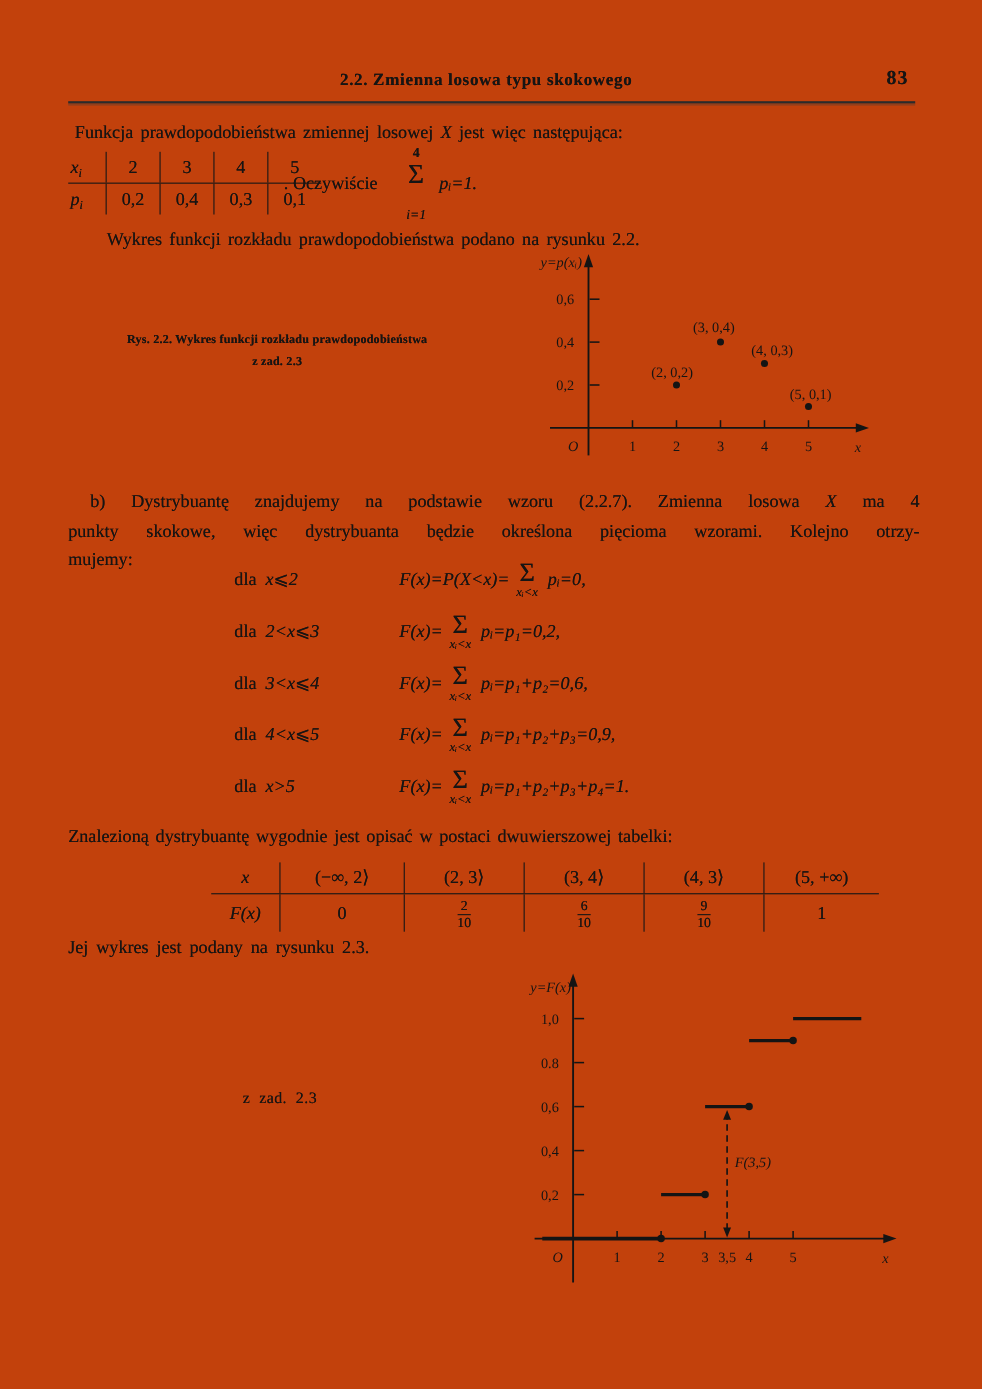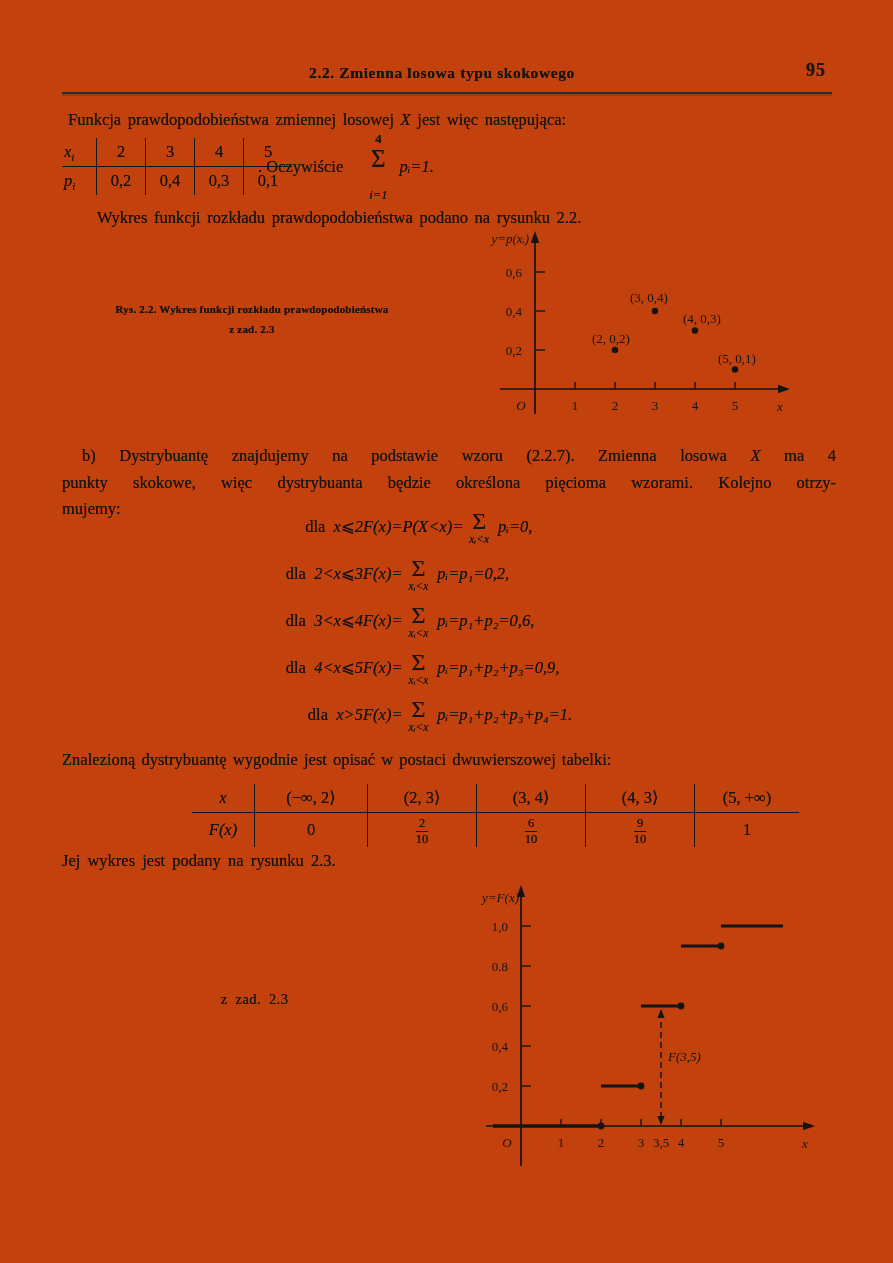--- a/index.html
+++ b/index.html
@@ -38,21 +38,21 @@
   .ti{font-style:italic;}
   
   .cap22{left:58px;top:299px;width:388px;text-align:center;font-weight:bold;font-size:11px;line-height:1.85;letter-spacing:.2px;}
   .cap23{left:52px;top:986px;width:405px;text-align:center;font-size:14.5px;line-height:1.9;word-spacing:4px;letter-spacing:.4px;}
   
   .parab{left:62px;top:443px;width:774px;line-height:26.5px;word-spacing:2px;}
   .jline{text-align:justify;text-align-last:justify;}
   
   .formulas{left:213px;top:508px;display:flex;flex-direction:column;gap:9px;}
   .fline{display:flex;align-items:center;height:38px;}
-  .cond{width:150px;text-align:right;}
+  .cond{width:150px;}
   .sumstack2{display:inline-flex;flex-direction:column;align-items:center;line-height:1;margin:0 6px;}
   .sig2{font-size:24px;}
   .sub2{font-size:11.5px;font-style:italic;margin-top:1px;}
   .mrhs{margin-left:3px;}
   
   .znal{left:62px;top:750px;width:774px;word-spacing:2px;}
   .jej{left:62px;top:851px;width:600px;word-spacing:3px;}
   
   .dtable{left:192px;top:784px;}
   .drow{display:flex;align-items:stretch;}
@@ -63,21 +63,21 @@
   .dc1{width:112px;}.dc2{width:108px;}.dc3{width:108px;}.dc4{width:108px;}.dc5{width:104px;}
   .frac{display:inline-flex;flex-direction:column;align-items:center;font-size:12.5px;line-height:1.2;vertical-align:middle;}
   .fnum{border-bottom:1.3px solid #161616;padding:0 3px;}
 </style>
 </head>
 <body>
 
 <div class="page">
 
   <div class="abs hdr-title ink">2.2. Zmienna losowa typu skokowego</div>
-  <div class="abs hdr-num ink">95</div>
+  <div class="abs hdr-num ink">83</div>
   <div class="abs hdr-rule"></div>
 
   <p class="abs intro ink" style="margin:0;"><span>Funkcja prawdopodobieństwa zmiennej losowej </span><i>X</i><span> jest więc następująca:</span></p>
 
   <div class="abs ptable ink">
     <div class="prow prow1">
       <div class="pcell plabel"><i>x</i><sub><i>i</i></sub></div>
       <div class="pcell">2</div>
       <div class="pcell">3</div>
       <div class="pcell">4</div>

